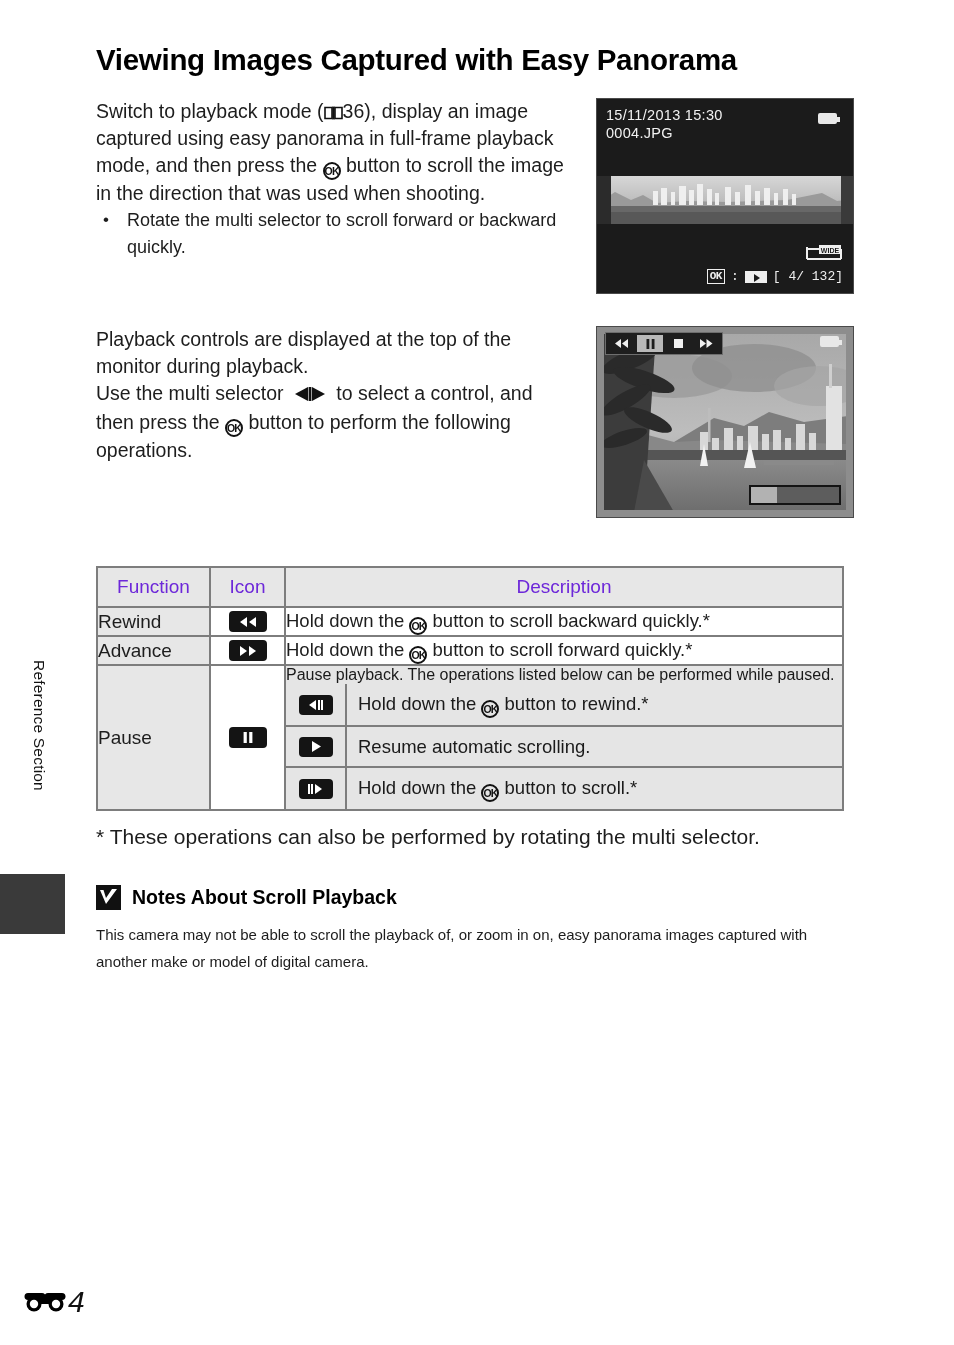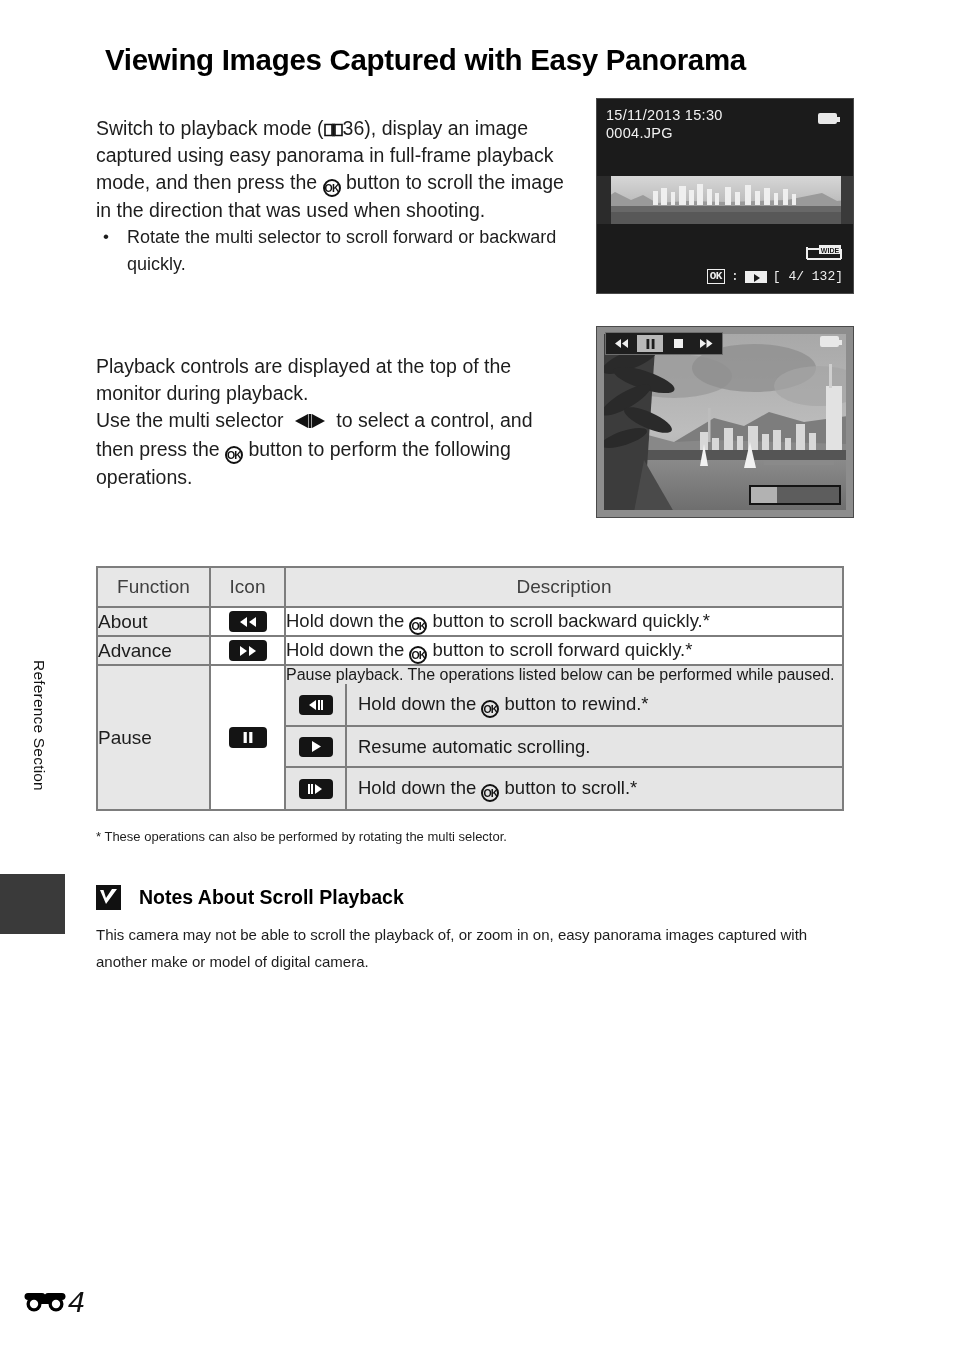--- a/index.html
+++ b/index.html
@@ -60,26 +60,26 @@
   .content {
     position: absolute;
     left: 96px;
     top: 44px;
     width: 760px;
   }
   h1.page-title {
     font-size: 29.5px;
     font-weight: bold;
     letter-spacing: -0.3px;
-    margin: 0 0 22px 9px;
+    margin: 0 0 22px 0;
     color: #000;
     line-height: 1.1;
   }
 
-  .cols { display: flex; gap: 0; align-items: center; }
+  .cols { display: flex; gap: 0; }
   .col-left { width: 470px; }
   .col-right { width: 290px; padding-left: 30px; }
 
   p.body {
     font-size: 19.5px;
     line-height: 27px;
     margin: 0;
     color: #1d1d1d;
   }
   ul.bullets { margin: 0; padding: 0; list-style: none; }
@@ -216,21 +216,21 @@
   table.fn td, table.fn th {
     border: 2px solid #7d7d7d;
     padding: 0;
     vertical-align: middle;
   }
   table.fn th {
     background: #e7e7e7;
     font-weight: normal;
     font-size: 19px;
     height: 40px;
-    color: #404040;
+    color: #6d28d9;
   }
   .c-fn { width: 113px; }
   .c-ic { width: 75px; }
   td.fn-cell {
     background: #e7e7e7;
     font-size: 19px;
     padding: 8px 10px;
     color:#1d1d1d;
   }
   td.ic-cell { text-align: center; background:#fff; }
@@ -261,29 +261,29 @@
     background:#141414; color:#fff;
     width:38px; height:21px; border-radius:4px;
     font-size:11px; line-height:1;
   }
   .chip.sm { width:34px; height:20px; }
   .chip svg { display:block; }
 
   
   .footnote {
     margin-top: 14px;
-    font-size: 13px;
+    font-size: 21px;
     line-height: 24px;
     padding-left: 24px;
     text-indent: -24px;
     color:#1d1d1d;
   }
   .notes { margin-top: 36px; }
   .notes-head {
-    display:flex; align-items:center; gap:18px;
+    display:flex; align-items:center; gap:11px;
     font-size: 19.5px; font-weight: bold; color:#000;
     margin-bottom: 11px;
   }
   .warn-icon { width:25px; height:25px; background:#111; position:relative; }
   .warn-icon svg { position:absolute; left:0; top:0; }
   .notes-body {
     font-size: 15px; line-height: 27px; color:#1d1d1d;
   }
 </style>
 </head>
@@ -487,21 +487,21 @@
       <thead>
         <tr>
           <th class="c-fn">Function</th>
           <th class="c-ic">Icon</th>
           <th>Description</th>
         </tr>
       </thead>
       <tbody>
 
         <tr>
-          <td class="fn-cell">About</td>
+          <td class="fn-cell">Rewind</td>
           <td class="ic-cell">
             <span class="chip">
                 <svg width="18" height="10" viewBox="0 0 18 10">
                   <path d="M8 0 L8 10 L1 5z" fill="#fff"></path>
                   <path d="M17 0 L17 10 L10 5z" fill="#fff"></path>
                 </svg>
               </span>
           </td>
           <td class="desc-cell"><span>Hold down the </span><span class="ok-btn">OK</span><span> button to scroll backward quickly.*</span></td>
         </tr>

